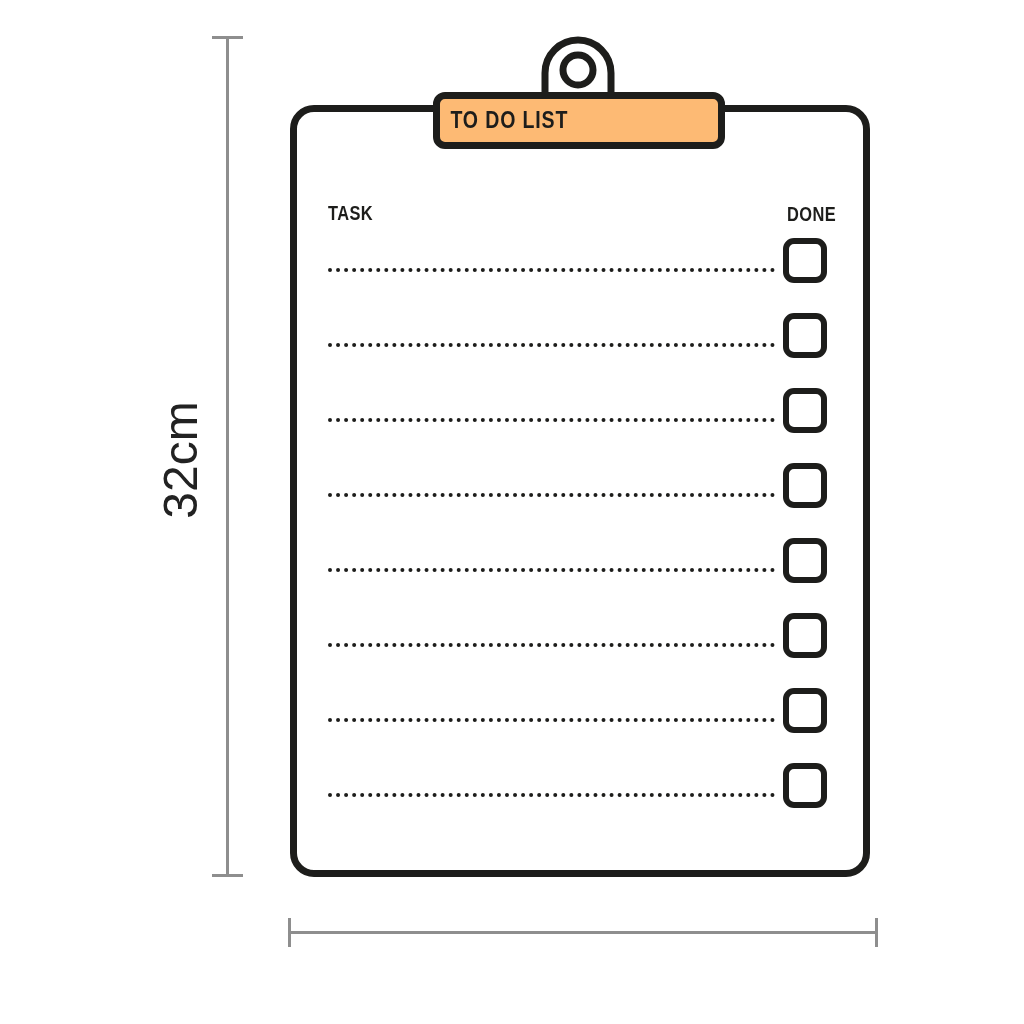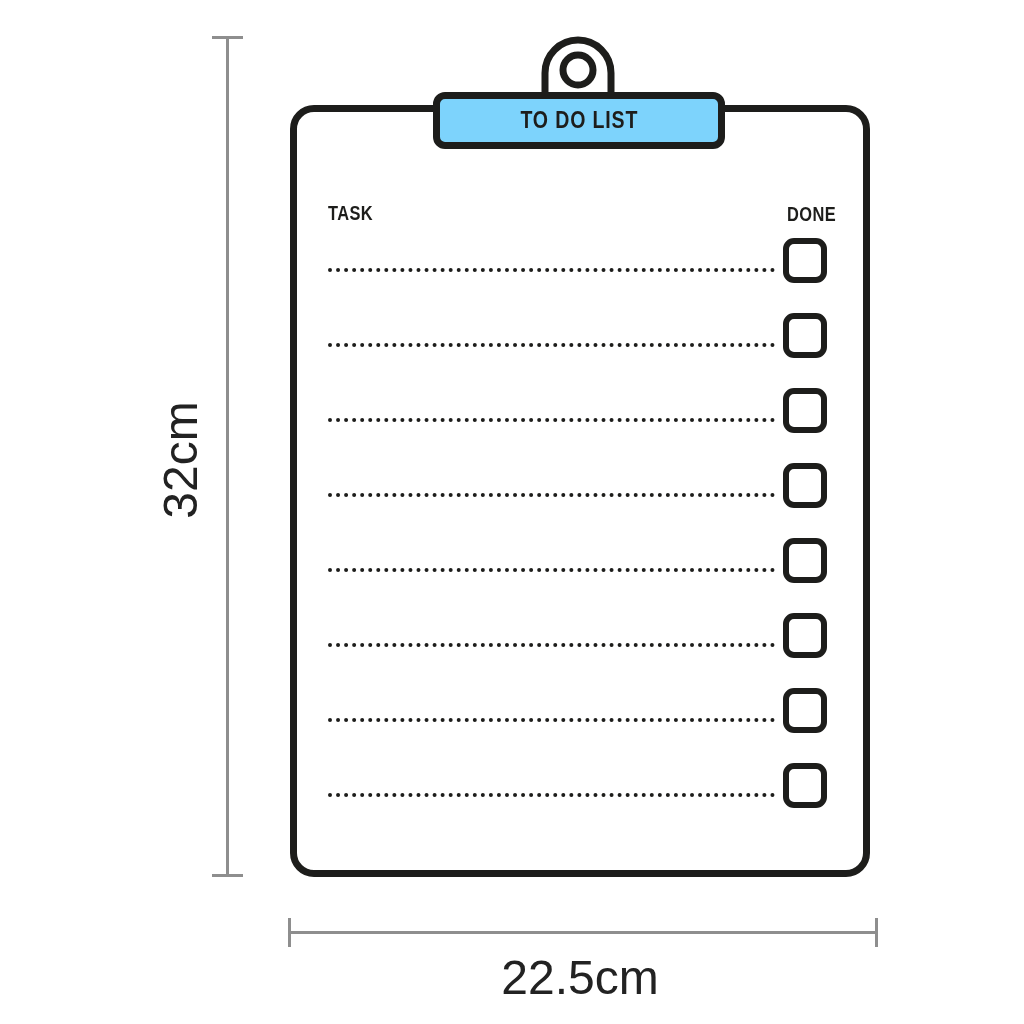--- a/index.html
+++ b/index.html
@@ -42,24 +42,23 @@
   
   .clip-bar {
     position: absolute;
     left: 433px;
     top: 92px;
     width: 292px;
     height: 57px;
     box-sizing: border-box;
     border: 7px solid #1d1d1b;
     border-radius: 12px;
-    background: #7dd3fc;
+    background: #fdba74;
     display: flex;
     align-items: center;
-    justify-content: center;
   }
   .clip-title {
     font-size: 23px;
     font-weight: bold;
     letter-spacing: 1px;
     color: #1d1d1b;
     transform: scaleX(0.85);
     white-space: nowrap;
   }
 
@@ -182,21 +181,20 @@
   <div class="vdim">
     <div class="cap top"></div>
     <div class="cap bottom"></div>
   </div>
   <div class="dim-label height">32cm</div>
 
   <div class="hdim">
     <div class="cap left"></div>
     <div class="cap right"></div>
   </div>
-  <div class="dim-label width">22.5cm</div>
 
   <div class="board"></div>
 
   <svg class="clip-svg" viewBox="0 0 1024 1024">
     <path d="M545 99 L545 73 A33 33 0 0 1 611 73 L611 99" fill="#ffffff" stroke="#1d1d1b" stroke-width="7"></path>
     <circle cx="578" cy="70" r="15" fill="#ffffff" stroke="#1d1d1b" stroke-width="7"></circle>
   </svg>
 
   <div class="clip-bar">
     <span class="clip-title">TO DO LIST</span>

